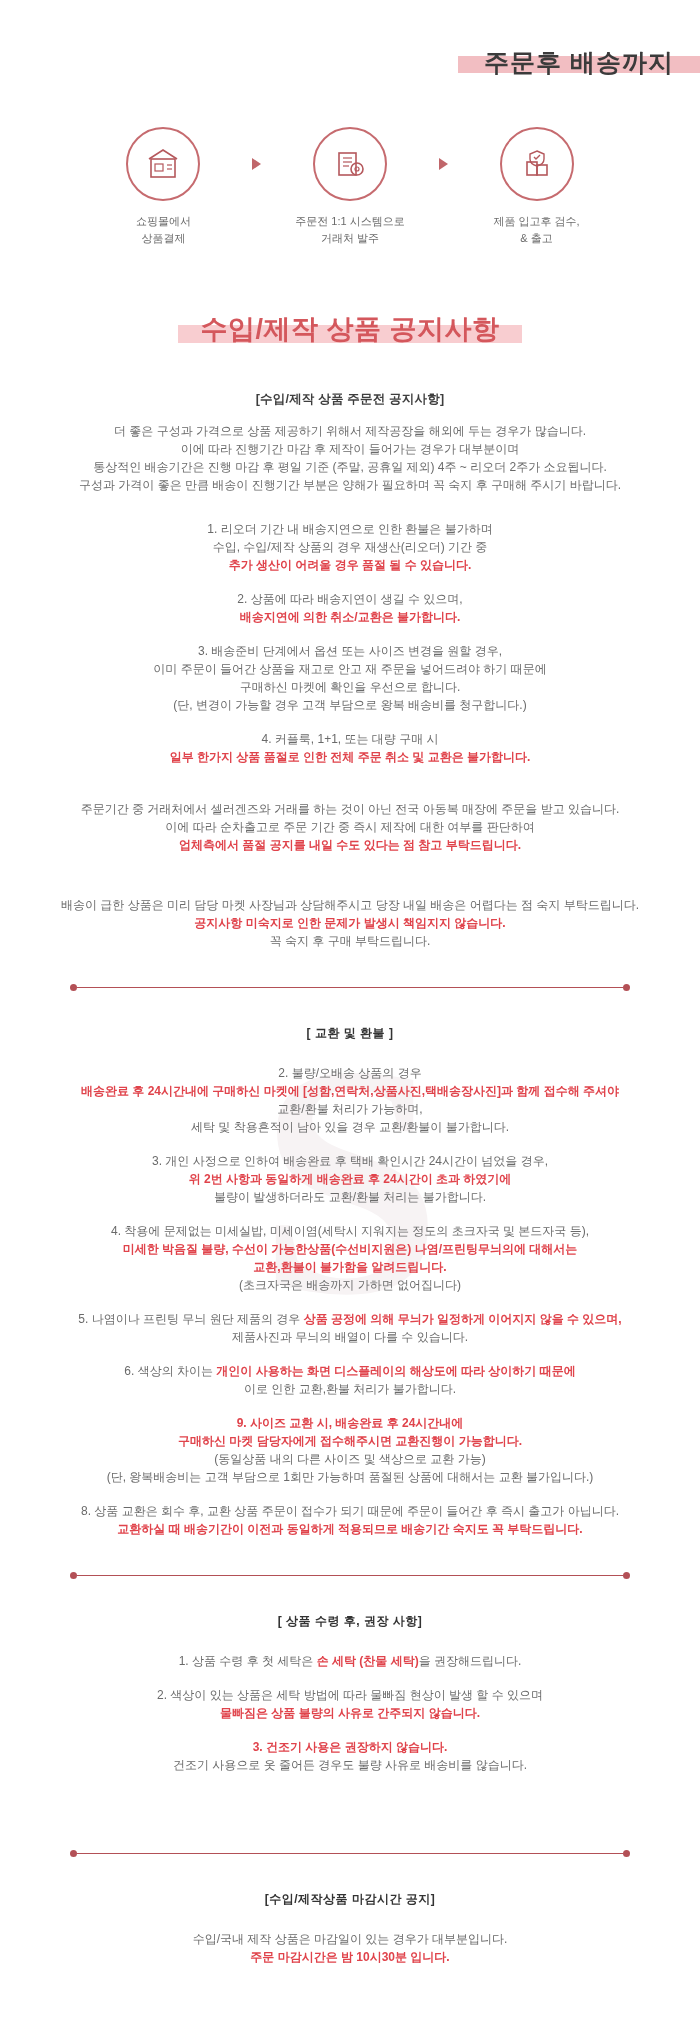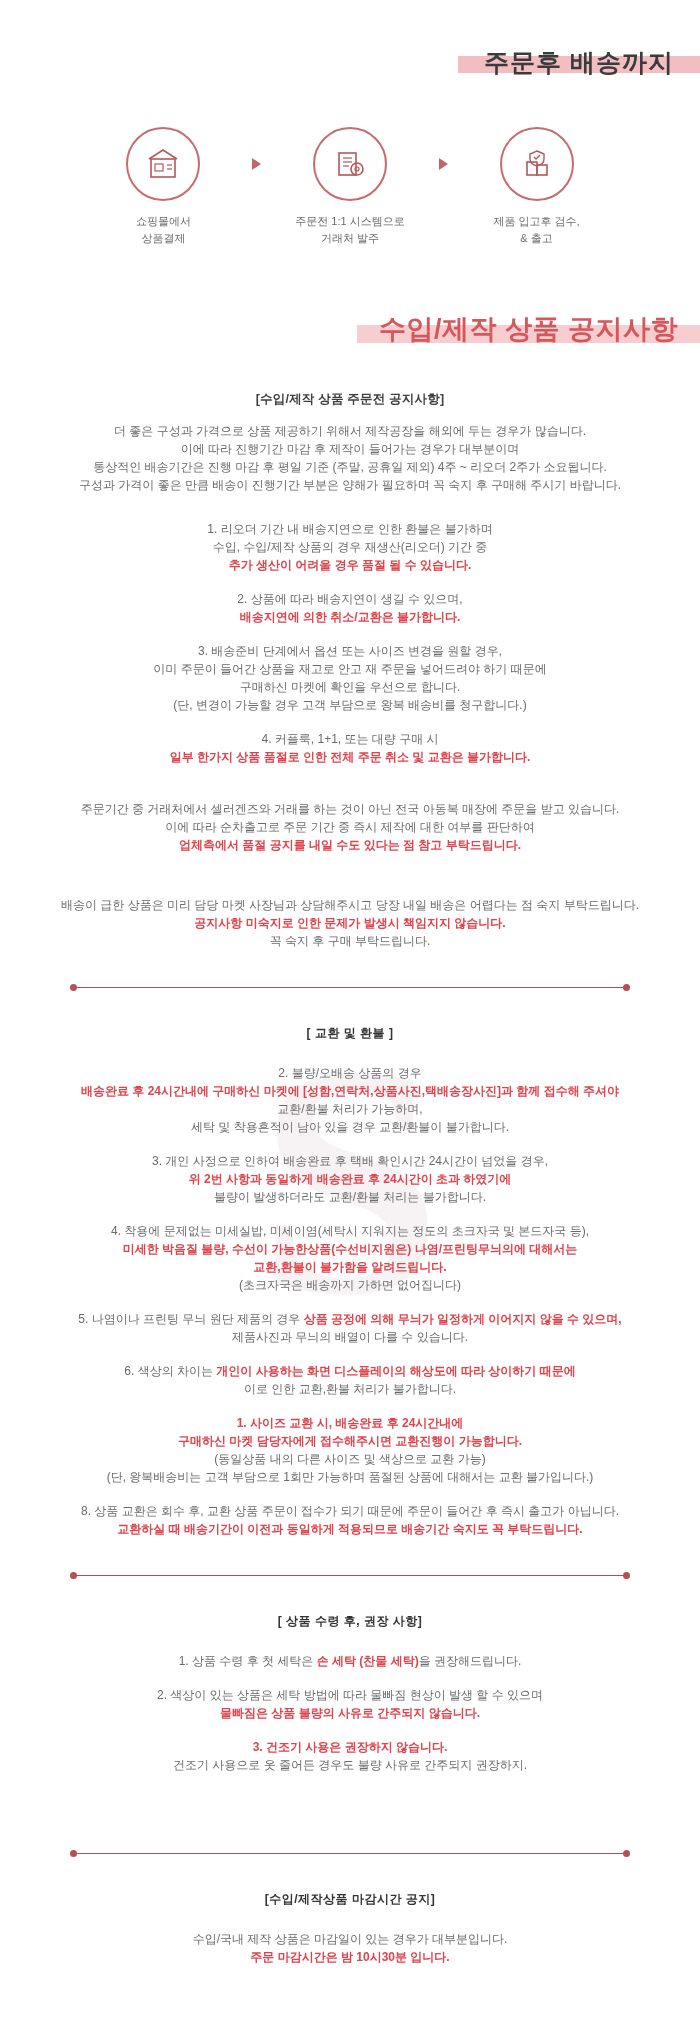--- a/index.html
+++ b/index.html
@@ -99,21 +99,21 @@
   .arrow i {
     display: block;
     width: 0; height: 0;
     border-left: 9px solid #c0666a;
     border-top: 6px solid transparent;
     border-bottom: 6px solid transparent;
   }
 
   
   .section-title-wrap {
-    text-align: right;
+    text-align: center;
     margin-top: 62px;
   }
   .section-title {
     display: inline-block;
     position: relative;
     padding: 2px 22px;
     font-size: 27px;
     font-weight: bold;
     color: #d4575c;
     letter-spacing: 0.5px;
@@ -349,21 +349,21 @@
         <span>제품사진과 무늬의 배열이 다를 수 있습니다.</span>
       </p>
 
       <p>
         <span>6. 색상의 차이는</span>
         <span class="rb">개인이 사용하는 화면 디스플레이의 해상도에 따라 상이하기 때문에</span><br>
         <span>이로 인한 교환,환불 처리가 불가합니다.</span>
       </p>
 
       <p>
-        <span class="rb">1. 사이즈 교환 시, 배송완료 후 24시간내에</span><br>
+        <span class="rb">9. 사이즈 교환 시, 배송완료 후 24시간내에</span><br>
         <span class="rb">구매하신 마켓 담당자에게 접수해주시면 교환진행이 가능합니다.</span><br>
         <span>(동일상품 내의 다른 사이즈 및 색상으로 교환 가능)</span><br>
         <span>(단, 왕복배송비는 고객 부담으로 1회만 가능하며 품절된 상품에 대해서는 교환 불가입니다.)</span>
       </p>
 
       <p>
         <span>8. 상품 교환은 회수 후, 교환 상품 주문이 접수가 되기 때문에 주문이 들어간 후 즉시 출고가 아닙니다.</span><br>
         <span class="rb">교환하실 때 배송기간이 이전과 동일하게 적용되므로 배송기간 숙지도 꼭 부탁드립니다.</span>
       </p>
     </div>
@@ -382,21 +382,21 @@
         <span class="rb">손 세탁 (찬물 세탁)</span><span>을 권장해드립니다.</span>
       </p>
 
       <p>
         <span>2. 색상이 있는 상품은 세탁 방법에 따라 물빠짐 현상이 발생 할 수 있으며</span><br>
         <span class="rb">물빠짐은 상품 불량의 사유로 간주되지 않습니다.</span>
       </p>
 
       <p>
         <span class="rb">3. 건조기 사용은 권장하지 않습니다.</span><br>
-        <span>건조기 사용으로 옷 줄어든 경우도 불량 사유로 간주되지 권장하지.</span>
+        <span>건조기 사용으로 옷 줄어든 경우도 불량 사유로 배송비를 않습니다.</span>
       </p>
 
       <div class="gap-lg"></div>
 
     </div>
 
     <div class="divider">
       <span class="dot"></span>
       <span class="line"></span>
       <span class="dot"></span>

